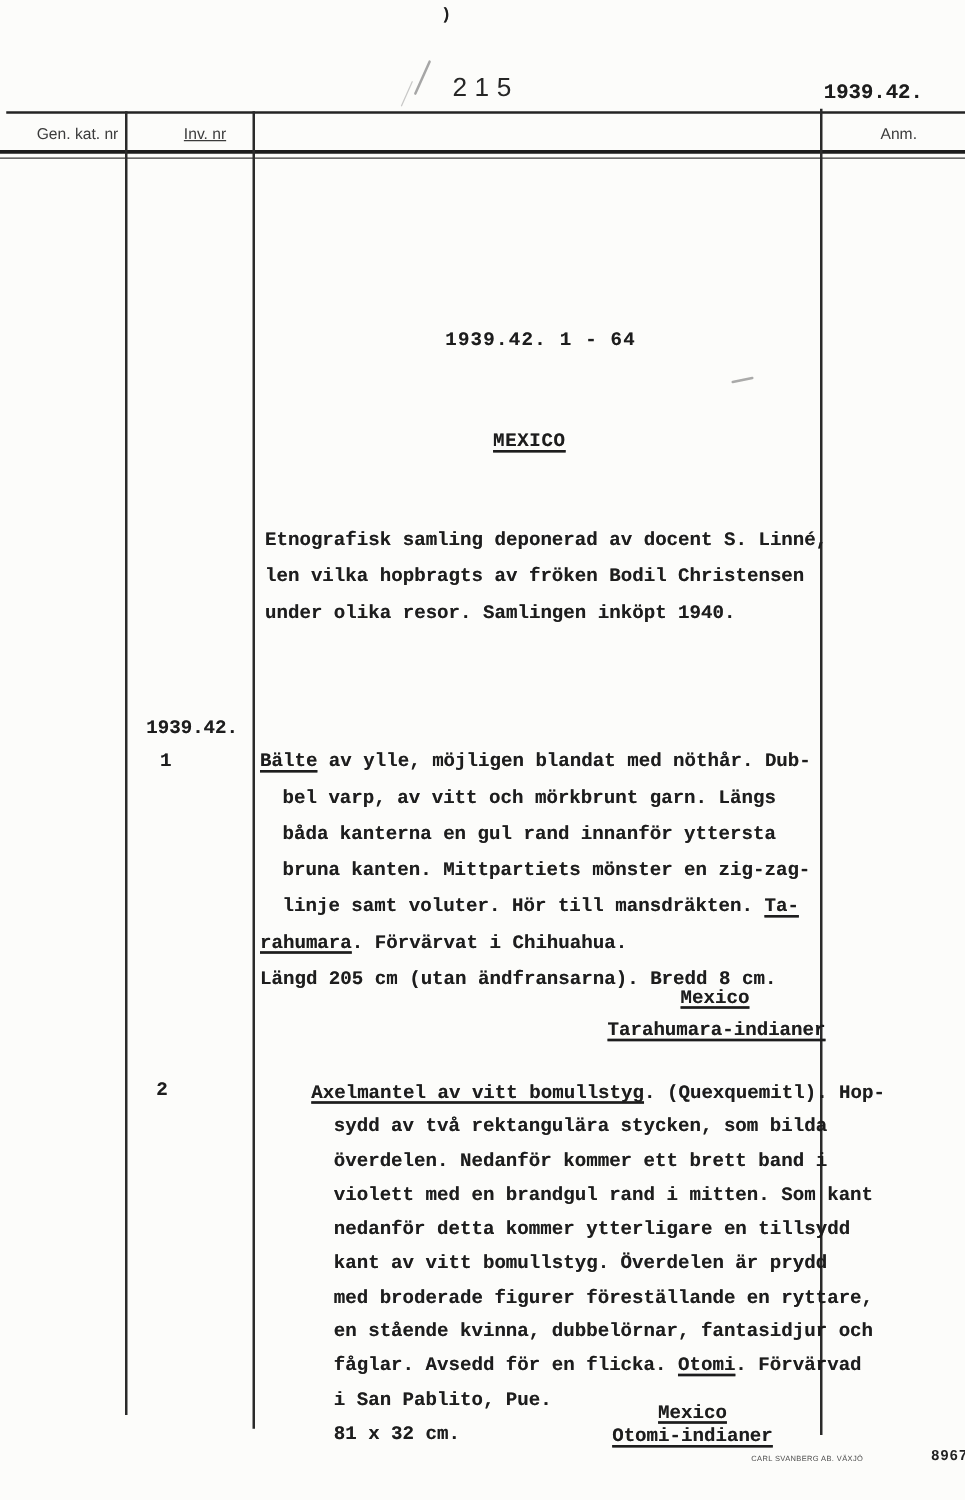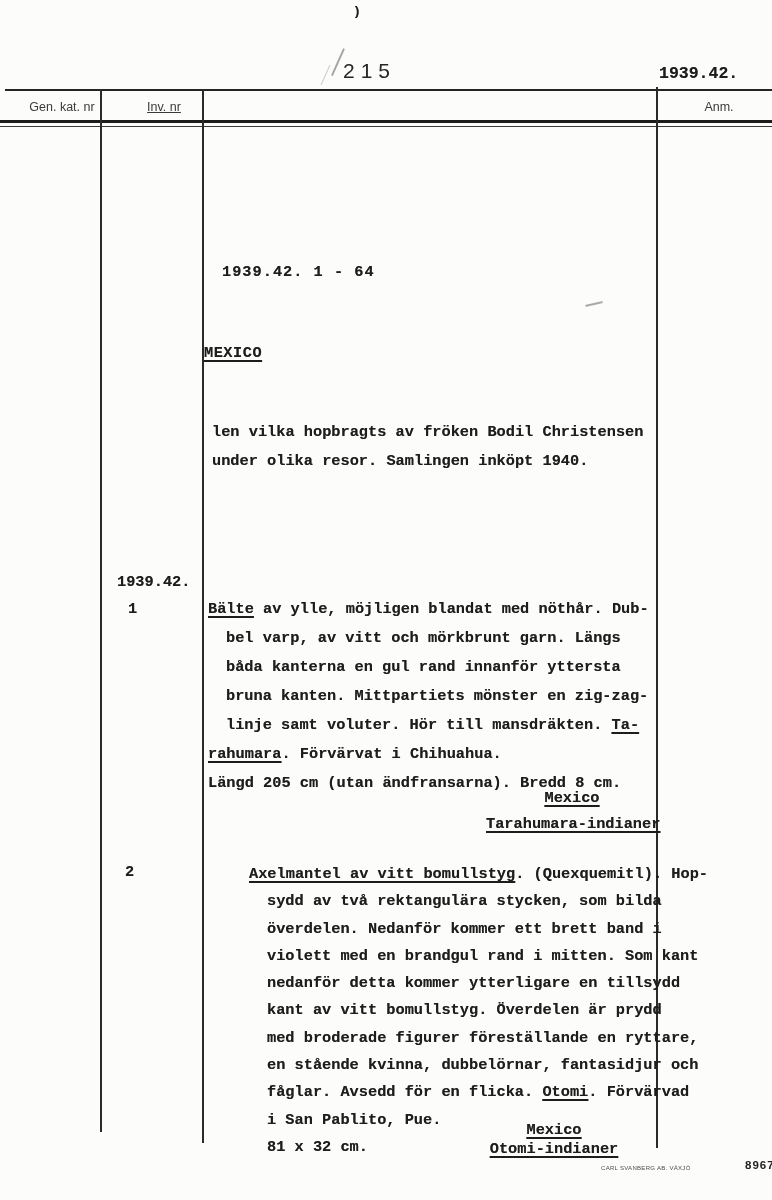--- a/index.html
+++ b/index.html
@@ -31,21 +31,21 @@
   
   .hrule{position:absolute;background:#242424;}
   .vrule{position:absolute;background:#2a2a2a;width:1.5px;}
   
   .ul{text-decoration:underline;text-underline-offset:3px;text-decoration-thickness:1.5px;}
   
   .lines1{line-height:29px;}
   .lines2{line-height:27.3px;margin-left:40px;}
   .introlines{line-height:29px;}
   .ind{padding-left:18px;}
-  .center-col{left:204px;width:439px;text-align:left;}
+  .center-col{left:204px;width:439px;text-align:center;}
   .prov{text-align:center;}
   .prov div{text-decoration:underline;text-underline-offset:3px;text-decoration-thickness:1.5px;}
   .prov1{left:486px;width:172px;top:786px;line-height:25.5px;}
   .prov2{left:468px;width:172px;top:1121px;line-height:18.5px;}
   
   .mark{position:absolute;background:#8a8a8a;border-radius:1px;}
   .footer-printer{
     font-family:"Liberation Sans",sans-serif;
     font-size:6px;letter-spacing:.3px;color:#4c4c4c;white-space:pre;
   }
@@ -57,38 +57,38 @@
 </head>
 <body>
 
 <div class="page">
 
   <div class="abs t" style="left:353px;top:4px;font-size:13px;">)</div>
   <div class="mark" style="left:337px;top:47px;width:1.5px;height:30px;transform:rotate(24deg);opacity:.75;"></div>
   <div class="mark" style="left:325px;top:64px;width:1px;height:22px;transform:rotate(24deg);opacity:.45;"></div>
   <div class="mark" style="left:585px;top:303px;width:18px;height:2px;transform:rotate(-12deg);opacity:.55;background:#666;"></div>
 
-  <div class="abs" style="left:343px;top:59px;font-size:21px;letter-spacing:6px;color:#262626;font-family:'Liberation Sans',sans-serif;">215</div>
+  <div class="abs" style="left:362px;top:59px;font-size:21px;letter-spacing:6px;color:#262626;font-family:'Liberation Sans',sans-serif;">215</div>
   <div class="abs t" style="left:659px;top:64px;font-size:16.5px;">1939.42.</div>
 
   <div class="hrule" style="top:89px;left:5px;right:0;height:2px;"></div>
   <div class="hrule" style="top:120px;left:0;right:0;height:3px;background:#1c1c1c;"></div>
   <div class="hrule" style="top:126px;left:0;right:0;height:1px;background:#3a3a3a;"></div>
   <div class="vrule" style="left:100px;top:89px;height:1043px;"></div>
   <div class="vrule" style="left:202px;top:89px;height:1054px;"></div>
   <div class="vrule" style="left:656px;top:87px;height:1061px;"></div>
 
   <div class="abs formlabel" style="left:0;width:100px;top:100px;">Gen. kat. nr</div>
   <div class="abs formlabel" style="left:101px;width:102px;top:100px;text-decoration:underline;">Inv. nr</div>
   <div class="abs formlabel" style="left:657px;width:100px;top:100px;">Anm.</div>
 
   <div class="abs t center-col" style="top:261px;line-height:22px;letter-spacing:1px;text-indent:18px;">1939.42. 1 - 64</div>
   <div class="abs t center-col ul" style="top:342px;line-height:22px;letter-spacing:.5px;">MEXICO</div>
 
-  <div class="abs t introlines" style="left:212px;top:418px;"><div>len vilka hopbragts av fröken Bodil Christensen</div><div>under olika resor. Samlingen inköpt 1940.</div></div>
+  <div class="abs t introlines" style="left:212px;top:418px;"><div>Etnografisk samling deponerad av docent S. Linné,</div><div>len vilka hopbragts av fröken Bodil Christensen</div><div>under olika resor. Samlingen inköpt 1940.</div></div>
 
   <div class="abs t" style="left:117px;top:572px;line-height:20px;">1939.42.</div>
   <div class="abs t" style="left:128px;top:599px;line-height:20px;">1</div>
   <div class="abs t lines1" style="left:208px;top:595px;"><div class=""><span class="ul">Bälte</span><span> av ylle, möjligen blandat med nöthår. Dub-</span></div><div class="ind"><span>bel varp, av vitt och mörkbrunt garn. Längs</span></div><div class="ind"><span>båda kanterna en gul rand innanför yttersta</span></div><div class="ind"><span>bruna kanten. Mittpartiets mönster en zig-zag-</span></div><div class="ind"><span>linje samt voluter. Hör till mansdräkten. </span><span class="ul">Ta-</span></div><div class=""><span class="ul">rahumara</span><span>. Förvärvat i Chihuahua.</span></div><div class=""><span>Längd 205 cm (utan ändfransarna). Bredd 8 cm.</span></div></div>
   <div class="abs t prov prov1"><div>Mexico</div><div>Tarahumara-indianer</div></div>
 
   <div class="abs t" style="left:125px;top:862px;line-height:20px;">2</div>
   <div class="abs t lines2" style="left:209px;top:861px;"><div class=""><span class="ul">Axelmantel av vitt bomullstyg</span><span>. (Quexquemitl). Hop-</span></div><div class="ind"><span>sydd av två rektangulära stycken, som bilda</span></div><div class="ind"><span>överdelen. Nedanför kommer ett brett band i</span></div><div class="ind"><span>violett med en brandgul rand i mitten. Som kant</span></div><div class="ind"><span>nedanför detta kommer ytterligare en tillsydd</span></div><div class="ind"><span>kant av vitt bomullstyg. Överdelen är prydd</span></div><div class="ind"><span>med broderade figurer föreställande en ryttare,</span></div><div class="ind"><span>en stående kvinna, dubbelörnar, fantasidjur och</span></div><div class="ind"><span>fåglar. Avsedd för en flicka. </span><span class="ul">Otomi</span><span>. Förvärvad</span></div><div class="ind"><span>i San Pablito, Pue.</span></div><div class="ind"><span>81 x 32 cm.</span></div></div>
   <div class="abs t prov prov2"><div>Mexico</div><div>Otomi-indianer</div></div>
 

